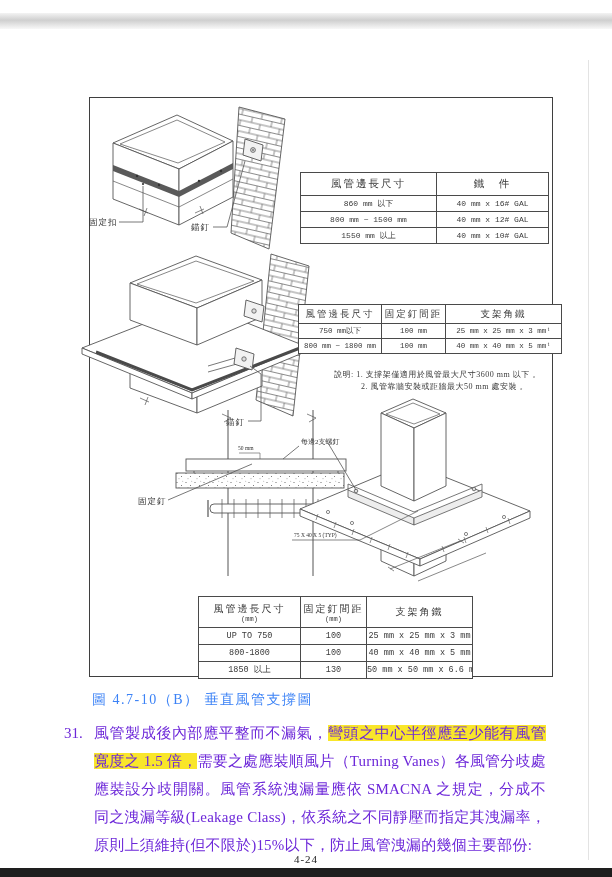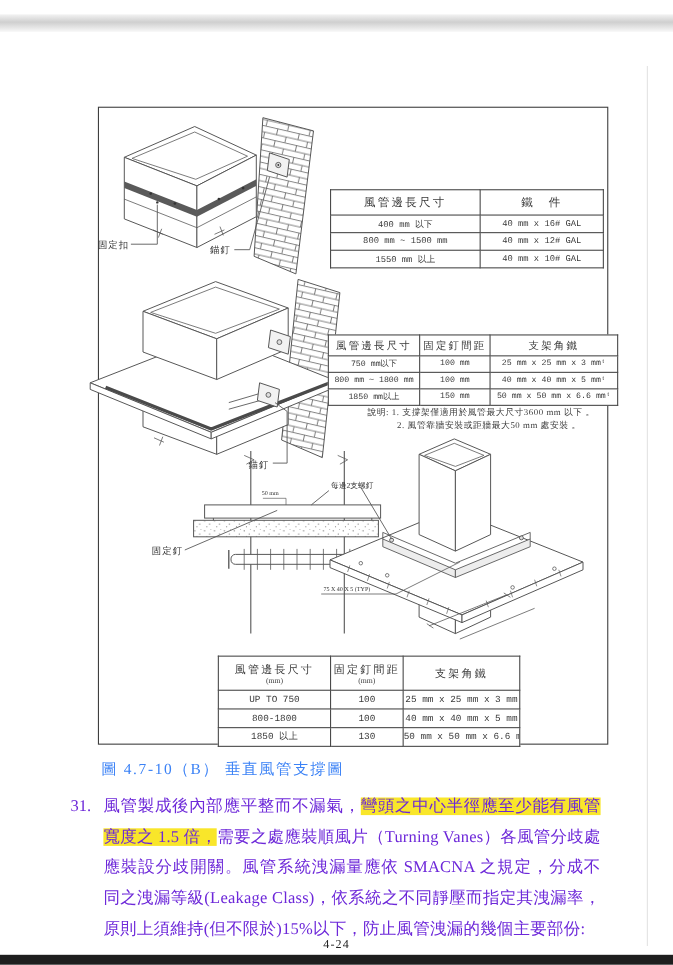--- a/index.html
+++ b/index.html
@@ -14,21 +14,21 @@
               border:1px solid #3f3f3f;background:#fff}
   .figure-box svg{position:absolute;overflow:visible}
   .figure-box svg text{font-family:"Liberation Serif",serif;fill:#333}
   .lbl{font-size:8.5px;letter-spacing:1px}
   .lbl-sm{font-size:7px}
   .dim{font-size:5.5px;font-family:"Liberation Mono",monospace}
 
   table.t{position:absolute;border-collapse:collapse;background:#fff;table-layout:fixed}
   table.t th,table.t td{border:1px solid #4a4a4a;text-align:center;vertical-align:middle;
        color:#3a3a3a;overflow:hidden;white-space:nowrap}
-  table.t th{font-weight:normal;font-family:Liberation Serif, serif;letter-spacing:2px}
+  table.t th{font-weight:normal;font-family:Liberation Mono, monospace;letter-spacing:2px}
   table.t td{font-family:"Liberation Mono",monospace}
 
   .t1{left:210px;top:74px;width:248px}
   .t1 th{height:23px;font-size:10.5px}
   .t1 td{height:16px;font-size:8px}
 
   .t2{left:208px;top:206px;width:263px}
   .t2 th{height:19px;font-size:9.5px;letter-spacing:1px}
   .t2 td{height:15px;font-size:7.5px}
 
@@ -115,21 +115,21 @@
         <col style="width:112px">
       </colgroup>
     <thead>
         <tr>
       <th>風管邊長尺寸</th>
       <th>鐵　件</th>
     </tr>
       </thead>
     <tbody>
       <tr>
-        <td>400 mm  以下</td>
+        <td>860 mm  以下</td>
         <td>40 mm x 16# GAL</td>
         </tr>
       <tr>
         <td>800 mm ~ 1500 mm</td>
         <td>40 mm x 12# GAL</td>
         </tr>
       <tr>
         <td>1550 mm  以上</td>
         <td>40 mm x 10# GAL</td>
         </tr>
@@ -185,25 +185,20 @@
     <tbody>
       <tr>
         <td>750 mm以下</td>
         <td>100 mm</td>
         <td>25 mm x 25 mm x 3 mmᵗ</td>
         </tr>
       <tr>
         <td>800 mm ~ 1800 mm</td>
         <td>100 mm</td>
         <td>40 mm x 40 mm x 5 mmᵗ</td>
-        </tr>
-      <tr>
-        <td>1850 mm以上</td>
-        <td>150 mm</td>
-        <td>50 mm x 50 mm x 6.6 mmᵗ</td>
         </tr>
     </tbody>
   </table>
 
   <div class="notes">
     <div class="n1">說明: 1. 支撐架僅適用於風管最大尺寸3600 mm 以下 。</div>
     <div class="n2">2. 風管靠牆安裝或距牆最大50 mm 處安裝 。</div>
   </div>
 
   <svg style="left:40px;top:310px" width="215" height="168" viewBox="0 0 215 168">

